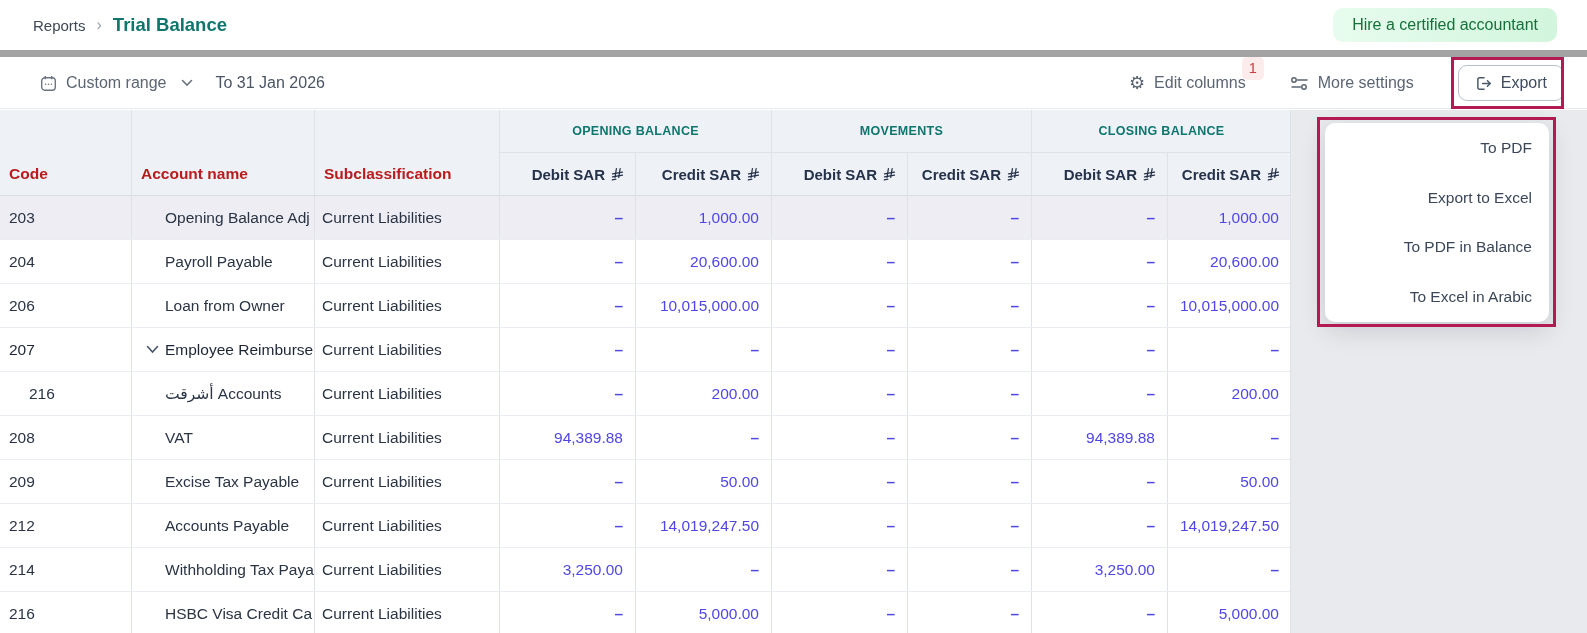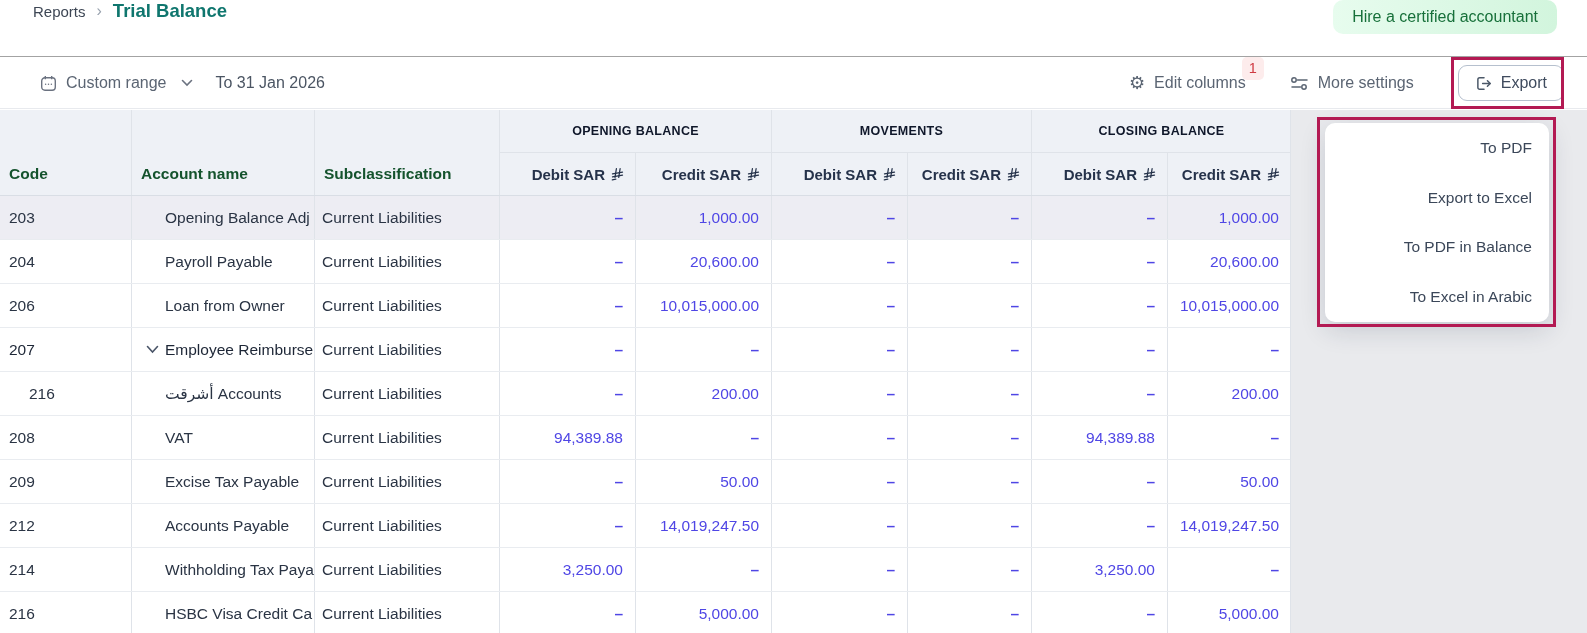--- a/index.html
+++ b/index.html
@@ -1,21 +1,21 @@
 <!DOCTYPE html>
 <html><head>
 <meta charset="utf-8">
 <style>
   html,body{margin:0;padding:0;background:#fff;}
   .canvas{position:relative;width:1587px;height:633px;background:#ffffff;overflow:hidden;
           font-family:"Liberation Sans","DejaVu Sans",sans-serif;color:#2a3444;}
 
   
   .topbar{position:absolute;top:0;left:0;width:100%;height:57px;background:#fff;
-          border-bottom:1px solid #a3a3a3;display:flex;align-items:flex-start;
+          border-bottom:7px solid #a3a3a3;display:flex;align-items:center;
           justify-content:space-between;box-sizing:border-box;padding:0 30px 0 33px;}
   .crumbs{display:flex;align-items:center;gap:11px;}
   .crumb-parent{font-size:15px;color:#3d4654;cursor:pointer;}
   .crumb-sep{color:#9aa3af;font-size:16px;}
   .crumb-current{font-size:18.5px;font-weight:700;color:#0f766e;}
   .hire-btn{background:linear-gradient(90deg,#e7fcee 0%,#d2f5dd 100%);color:#17703a;
             font-size:16px;font-weight:500;padding:8px 19px;border-radius:10px;border:none;
             font-family:inherit;cursor:pointer;}
 
   
@@ -36,24 +36,24 @@
 
   
   .content{position:absolute;top:110px;left:0;right:0;bottom:0;display:flex;}
   .table-wrap{width:1291px;background:#fff;flex:none;border-right:1px solid #dfe3e9;
               box-sizing:border-box;}
   .side-gap{flex:1;background:#e9eaed;}
 
   .grid{display:grid;grid-template-columns:131px 183px 185px 136px 136px 136px 124px 136px 124px;}
   .thead{grid-template-rows:43px 42px;background:#eef1f6;border-bottom:1px solid #d9dee5;}
   .th-span{grid-row:1/3;display:flex;align-items:flex-end;box-sizing:border-box;
-           padding:0 0 12px 9px;font-weight:700;font-size:15.5px;color:#14532d;}
+           padding:0 0 12px 9px;font-weight:700;font-size:15.5px;color:#b91c1c;}
   .th-span.bl, .cell.bl, .th-group.bl, .th-sub.bl{border-left:1px solid #dfe3e9;}
   .th-group{grid-row:1;grid-column:span 2;display:flex;align-items:center;justify-content:center;
-            font-size:12.5px;font-weight:700;letter-spacing:.3px;color:#0f172a;
+            font-size:12.5px;font-weight:700;letter-spacing:.3px;color:#0f766e;
             border-bottom:1px solid #dfe3e9;box-sizing:border-box;}
   .th-sub{grid-row:2;display:flex;align-items:center;justify-content:flex-end;gap:6px;
           box-sizing:border-box;padding-right:11px;font-weight:700;font-size:15px;color:#25324a;}
   .sar{display:inline-flex;flex:none;}
 
   .trow{display:grid;grid-template-columns:131px 183px 185px 136px 136px 136px 124px 136px 124px;
         height:43px;border-bottom:1px solid #e9ecf0;cursor:pointer;background:#fff;}
   .trow.hl{background:#ededf3;}
   .cell{display:flex;align-items:center;box-sizing:border-box;overflow:hidden;
         white-space:nowrap;font-size:15.5px;color:#2a3444;}

